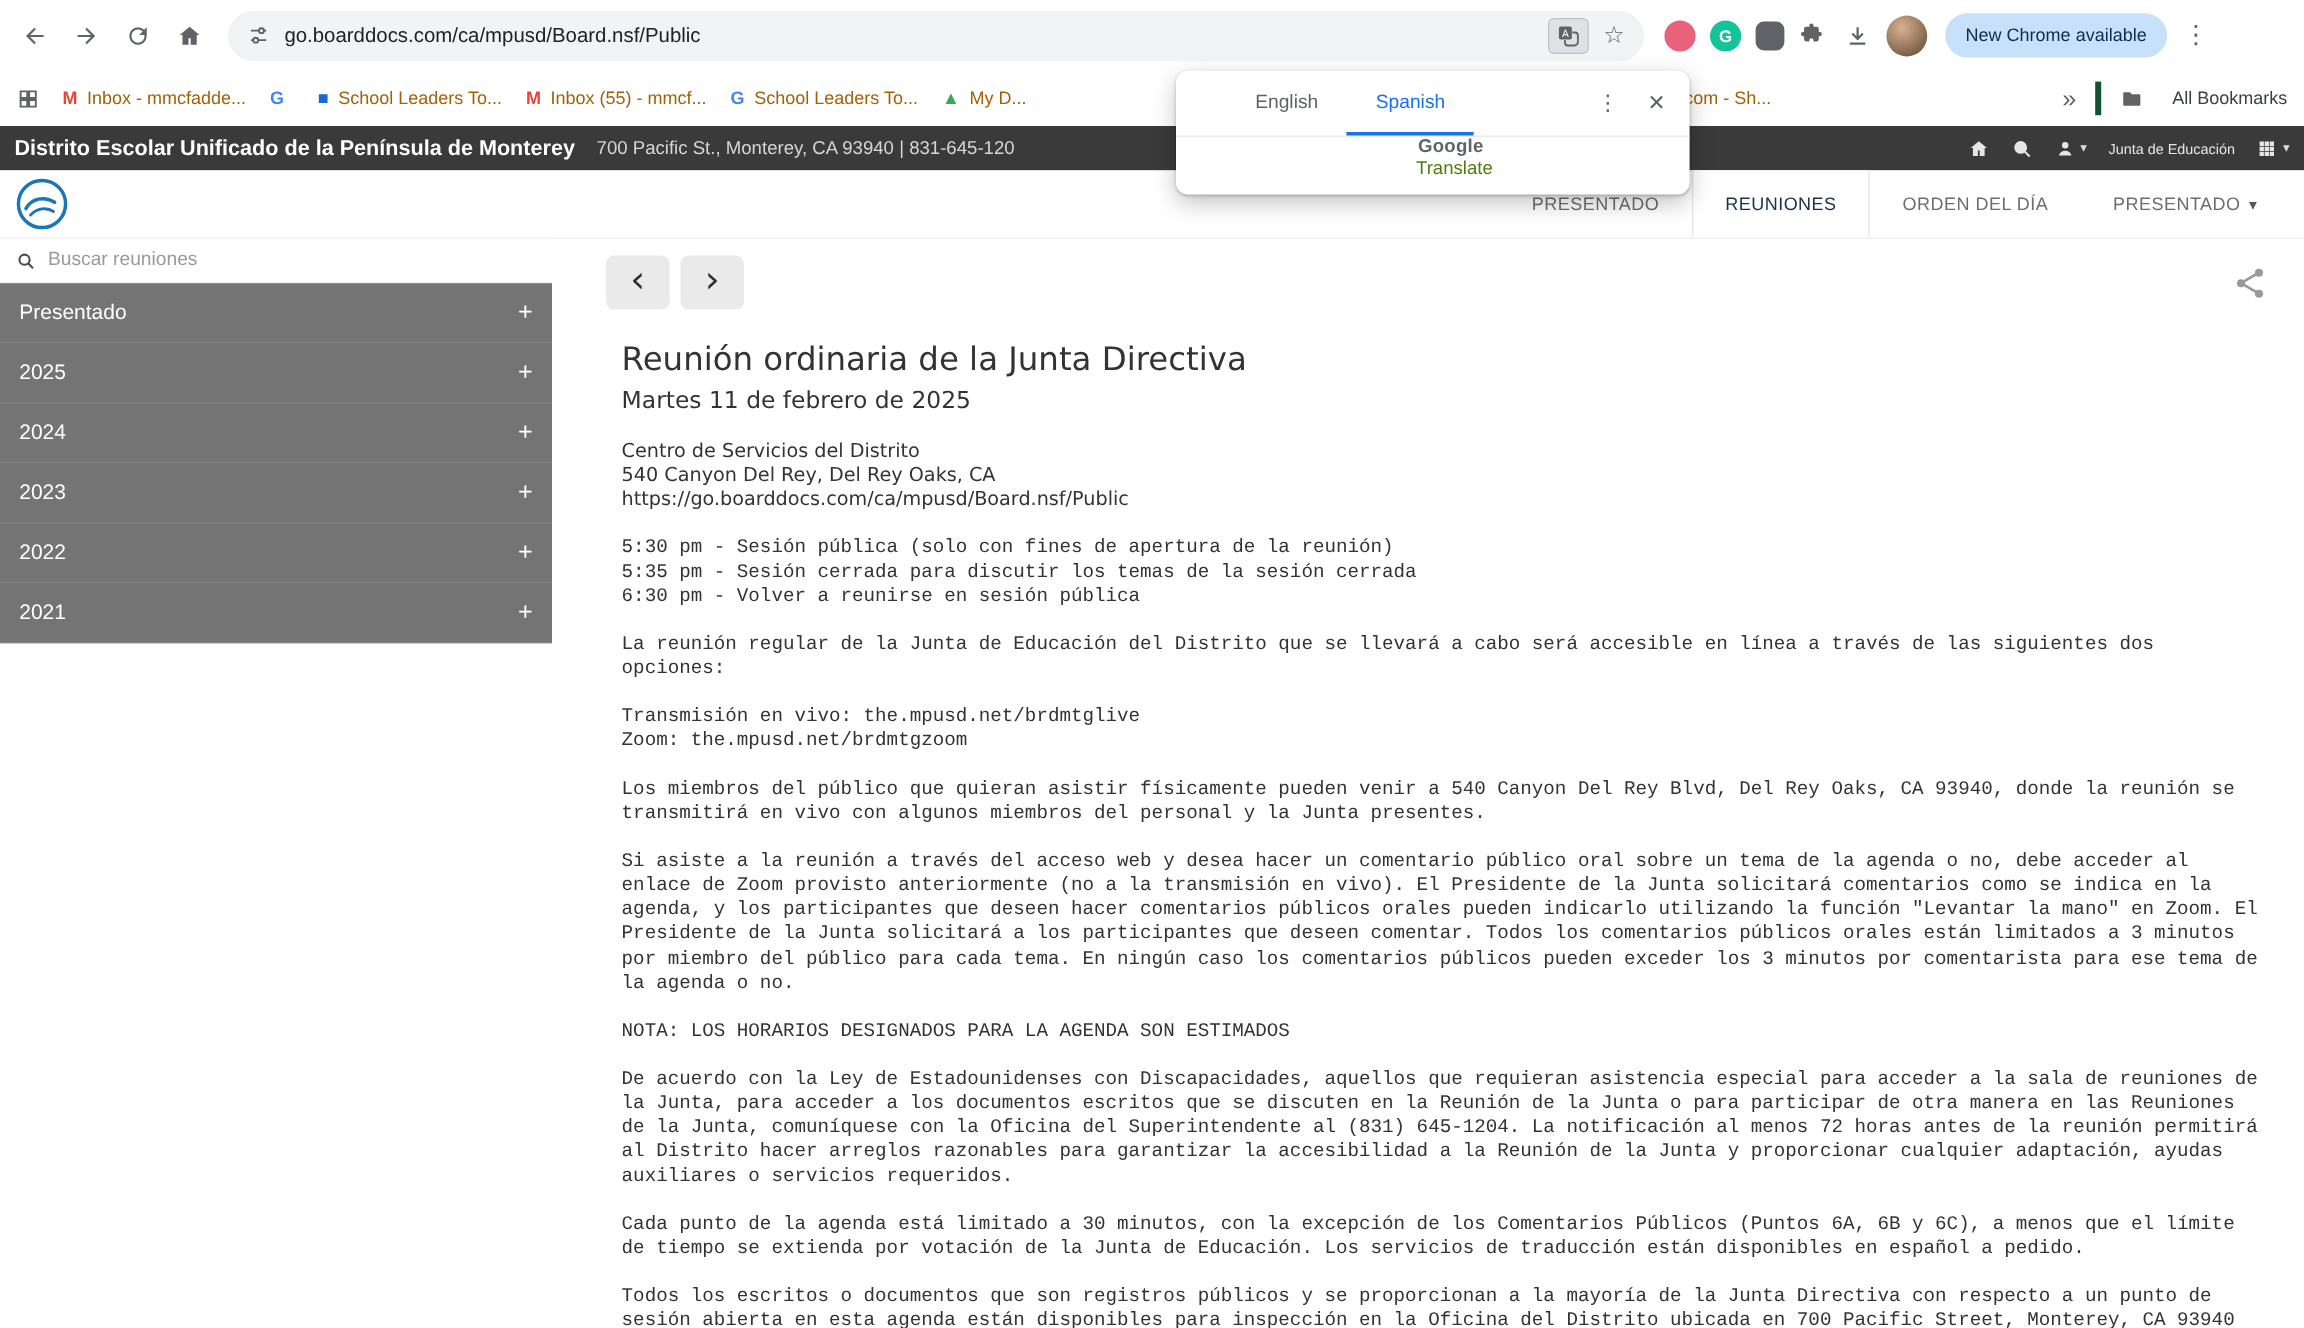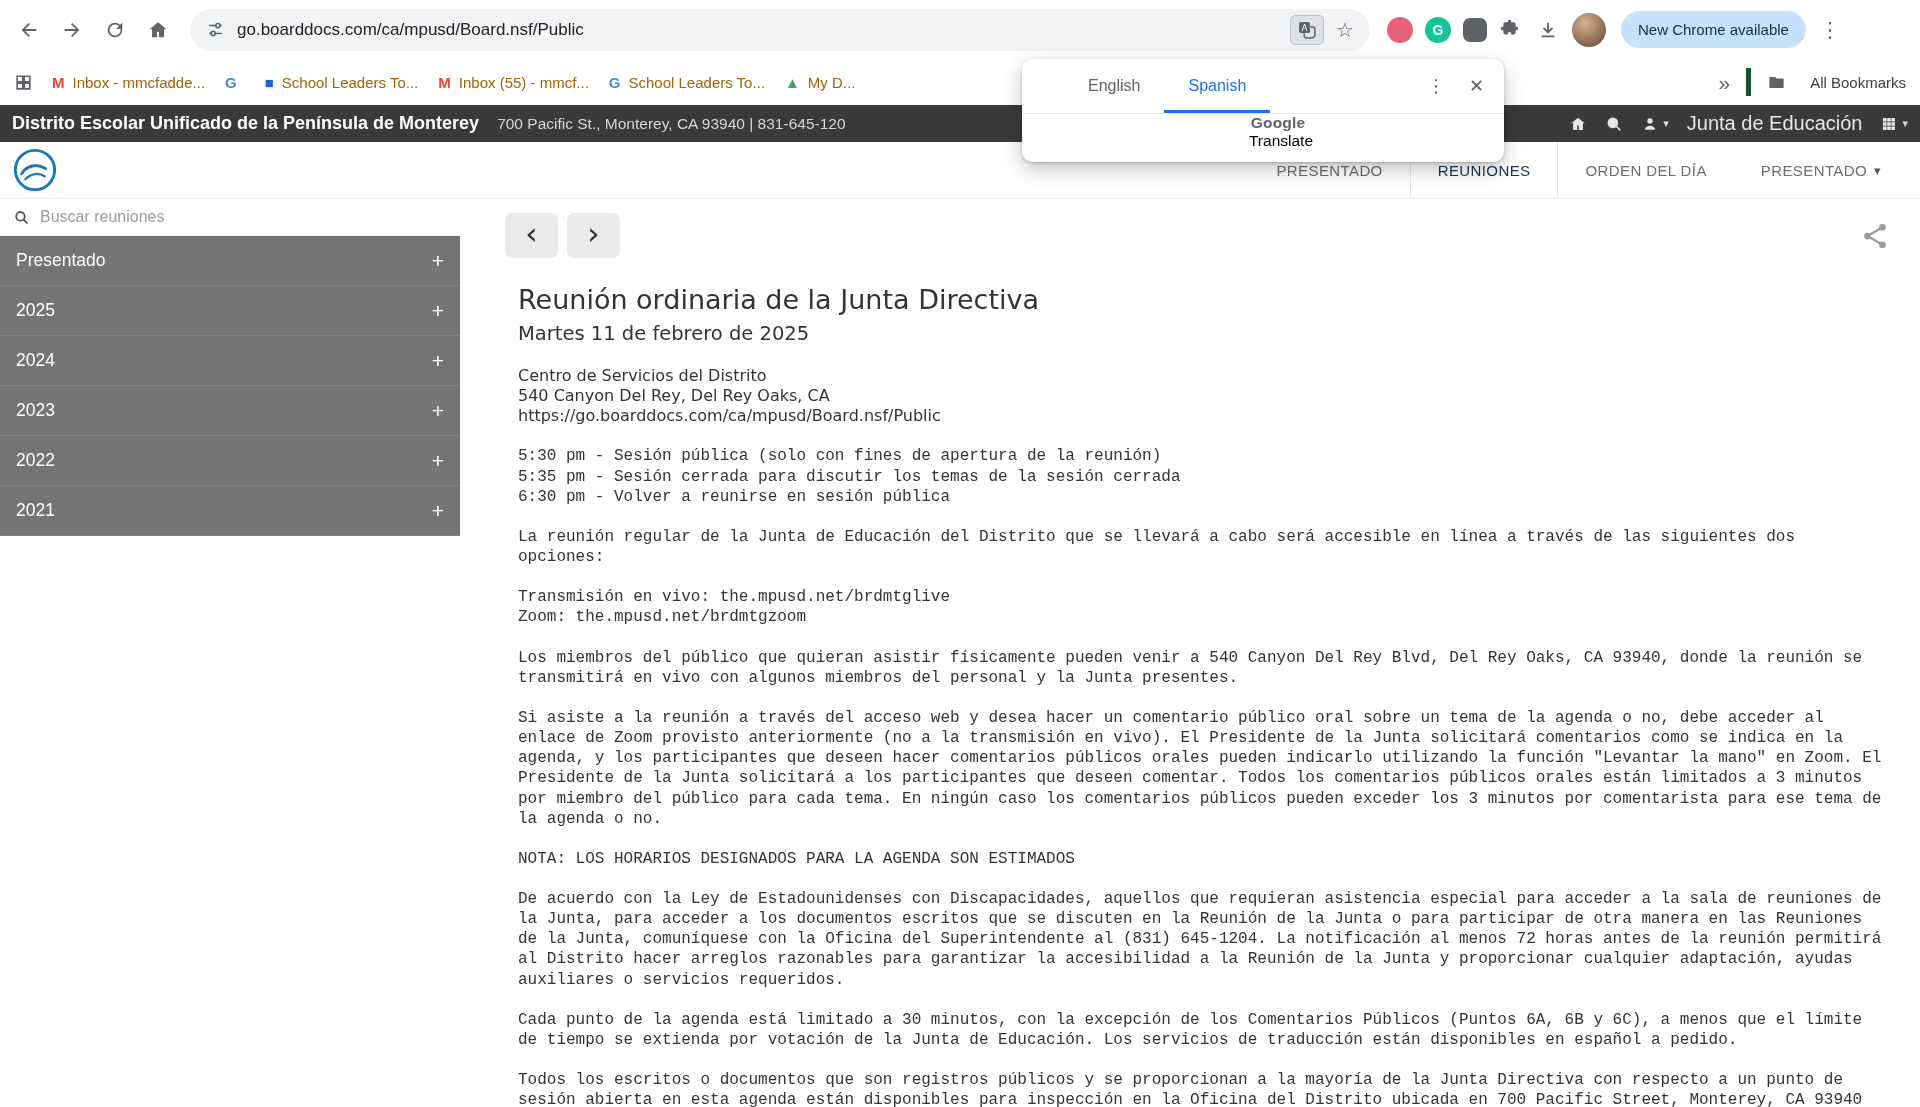--- a/index.html
+++ b/index.html
@@ -51,21 +51,21 @@
   .all-bm svg { width: 19px; height: 19px; fill: #5f6368; }
 
   
   .site-header { height: 37px; background: var(--header-dark, #3a3a3a); display: flex; align-items: center;
                  padding: 0 12px; color: #fff; }
   .district { font-size: 18px; font-weight: bold; white-space: nowrap; }
   .addr { font-size: 15.5px; color: #d6d6d6; margin-left: 18px; white-space: nowrap; }
   .sh-right { margin-left: auto; display: flex; align-items: center; gap: 18px; color: #e6e6e6; }
   .sh-right svg { width: 18px; height: 18px; fill: currentColor; display: block; }
   .sh-ic { cursor: pointer; display: flex; align-items: center; gap: 4px; }
-  .sh-label { font-size: 20px; white-space: nowrap; }
+  .sh-label { font-size: 12px; white-space: nowrap; }
   .mini-caret { font-size: 11px; color: #dcdcdc; }
 
   
   .site-nav { height: 57px; background: #fff; display: flex; align-items: stretch; padding: 0 12px;
               border-bottom: 1px solid #ececec; }
   .logo-wrap { display: flex; align-items: center; }
   .logo-wrap svg { width: 46px; height: 46px; display: block; }
   .nav-items { margin-left: auto; display: flex; align-items: stretch; }
   .nav-item { display: flex; align-items: center; gap: 7px; padding: 0 27px; font-size: 15px; color: #6d6d6d;
               letter-spacing: 0.4px; cursor: pointer; white-space: nowrap; }
@@ -95,30 +95,30 @@
   .share-btn svg { width: 30px; height: 30px; display: block; }
 
   .doc { margin-left: 13px; font-family: "DejaVu Sans", sans-serif; color: #333; }
   .title { font-size: 27px; font-weight: 400; margin-top: 26px; color: #333; }
   .date { font-size: 19.5px; margin-top: 7px; }
   .body-blocks { margin-top: 21px; max-width: 1372px; }
   .para { font-size: 16px; line-height: 1.26; white-space: pre-line; }
   .para + .para { margin-top: 20px; font-family: Liberation Mono, monospace; }
 
   
-  .translate-popup { position: absolute; left: 1022px; top: 59px; width: 482px; background: #fff; border-radius: 10px;
+  .translate-popup { position: absolute; left: 980px; top: 59px; width: 428px; background: #fff; border-radius: 10px;
                      box-shadow: 0 1px 3px rgba(0,0,0,.22), 0 7px 20px rgba(0,0,0,.24); z-index: 60; overflow: hidden; }
   .tp-tabs { display: flex; align-items: stretch; height: 55px; border-bottom: 1px solid #e5e7e9; padding-left: 42px; }
   .tp-tab { display: flex; align-items: center; padding: 0 24px; font-size: 16px; color: #5f6368; cursor: pointer; }
   .tp-tab.active { color: var(--accent, #1a73e8); box-shadow: inset 0 -3px 0 var(--accent, #1a73e8); }
   .tp-actions { margin-left: auto; display: flex; align-items: center; gap: 24px; padding-right: 20px; color: #5f6368; }
   .tp-actions .tp-ic { font-size: 18px; cursor: pointer; line-height: 1; }
   .tp-footer { height: 48px; display: flex; align-items: center; padding-left: 30px; font-size: 15.5px; color: #5f6368; flex-direction: column; }
   .tp-footer .g1 { font-weight: bold; letter-spacing: 0.2px; }
-  .tp-footer .g2 { margin-left: 6px; color: #000000; }
+  .tp-footer .g2 { margin-left: 6px; color: #4d7c0f; }
 </style>
 </head>
 <body>
 
 <div class="toolbar">
   <button class="tb-btn">
     <svg viewBox="0 0 24 24">
         <path d="M20 11v2H7.8l5.2 5.2-1.4 1.4L4 12l7.6-7.6 1.4 1.4L7.8 11z"></path>
       </svg>
   </button>

